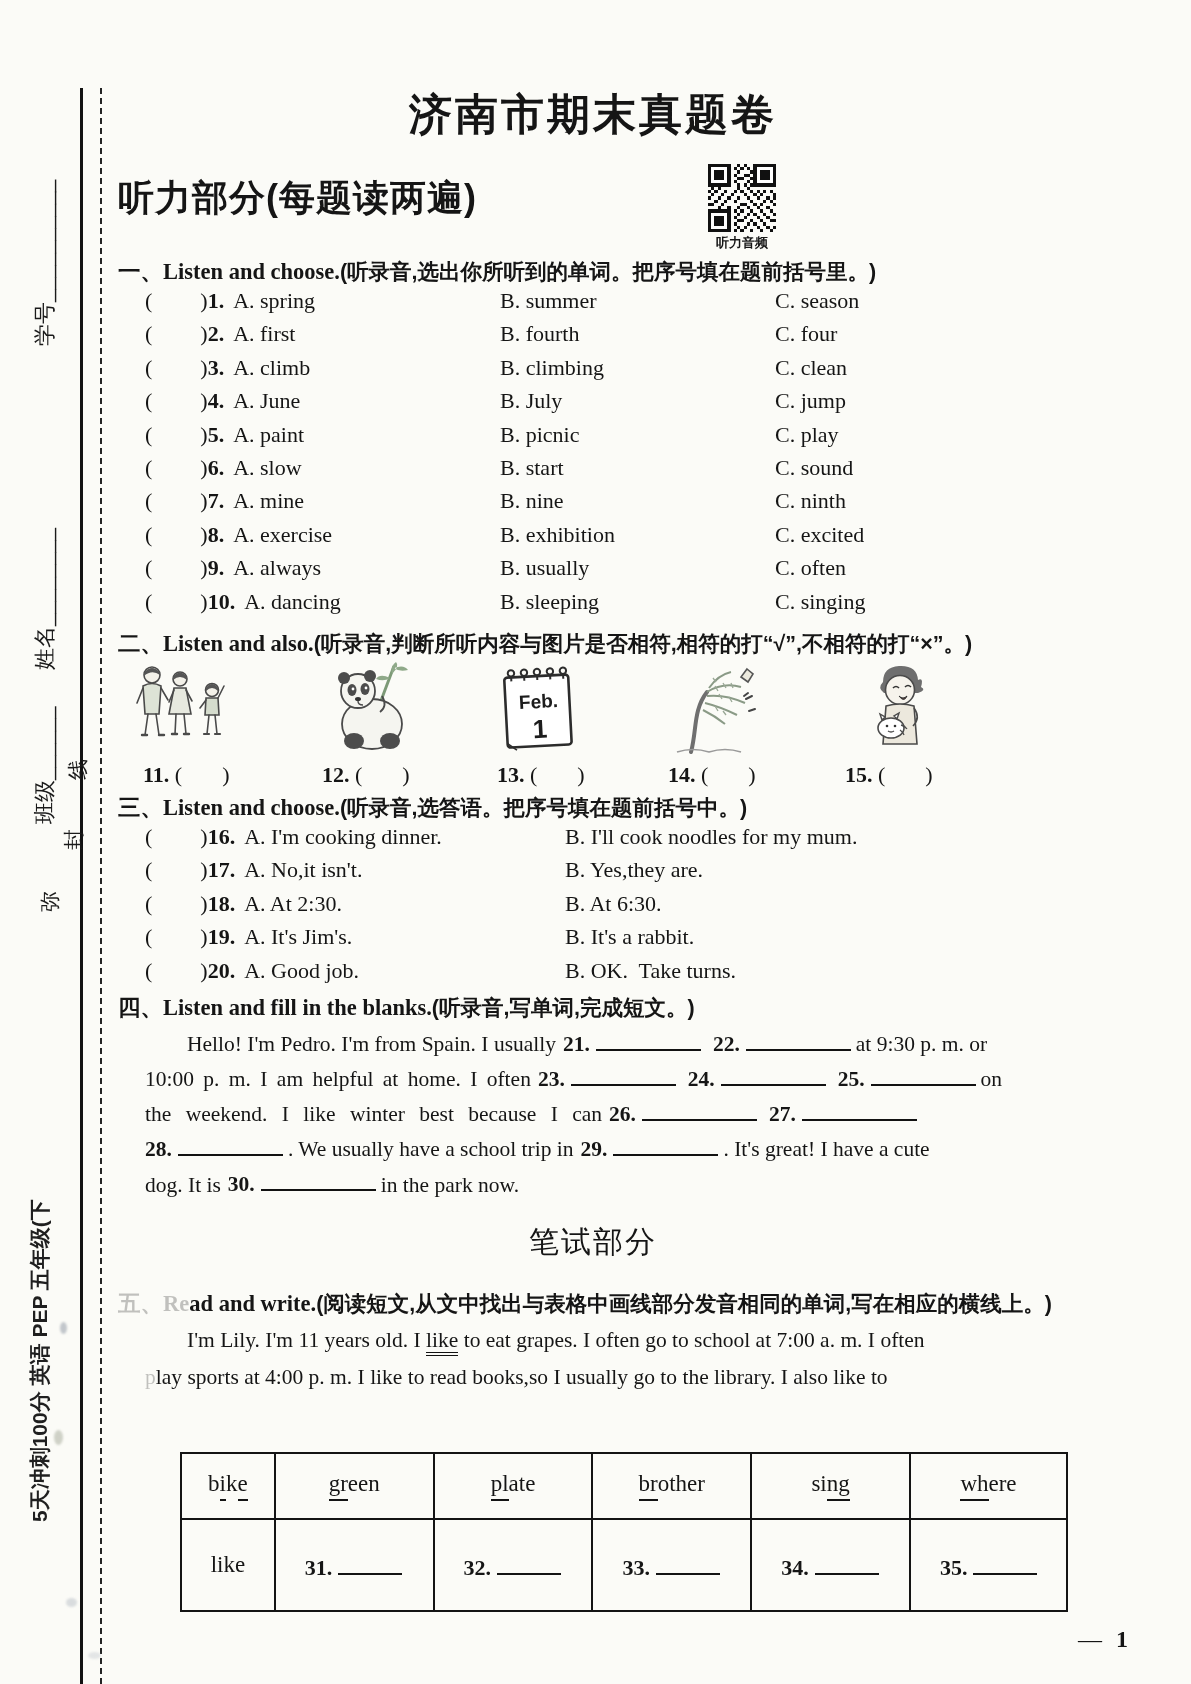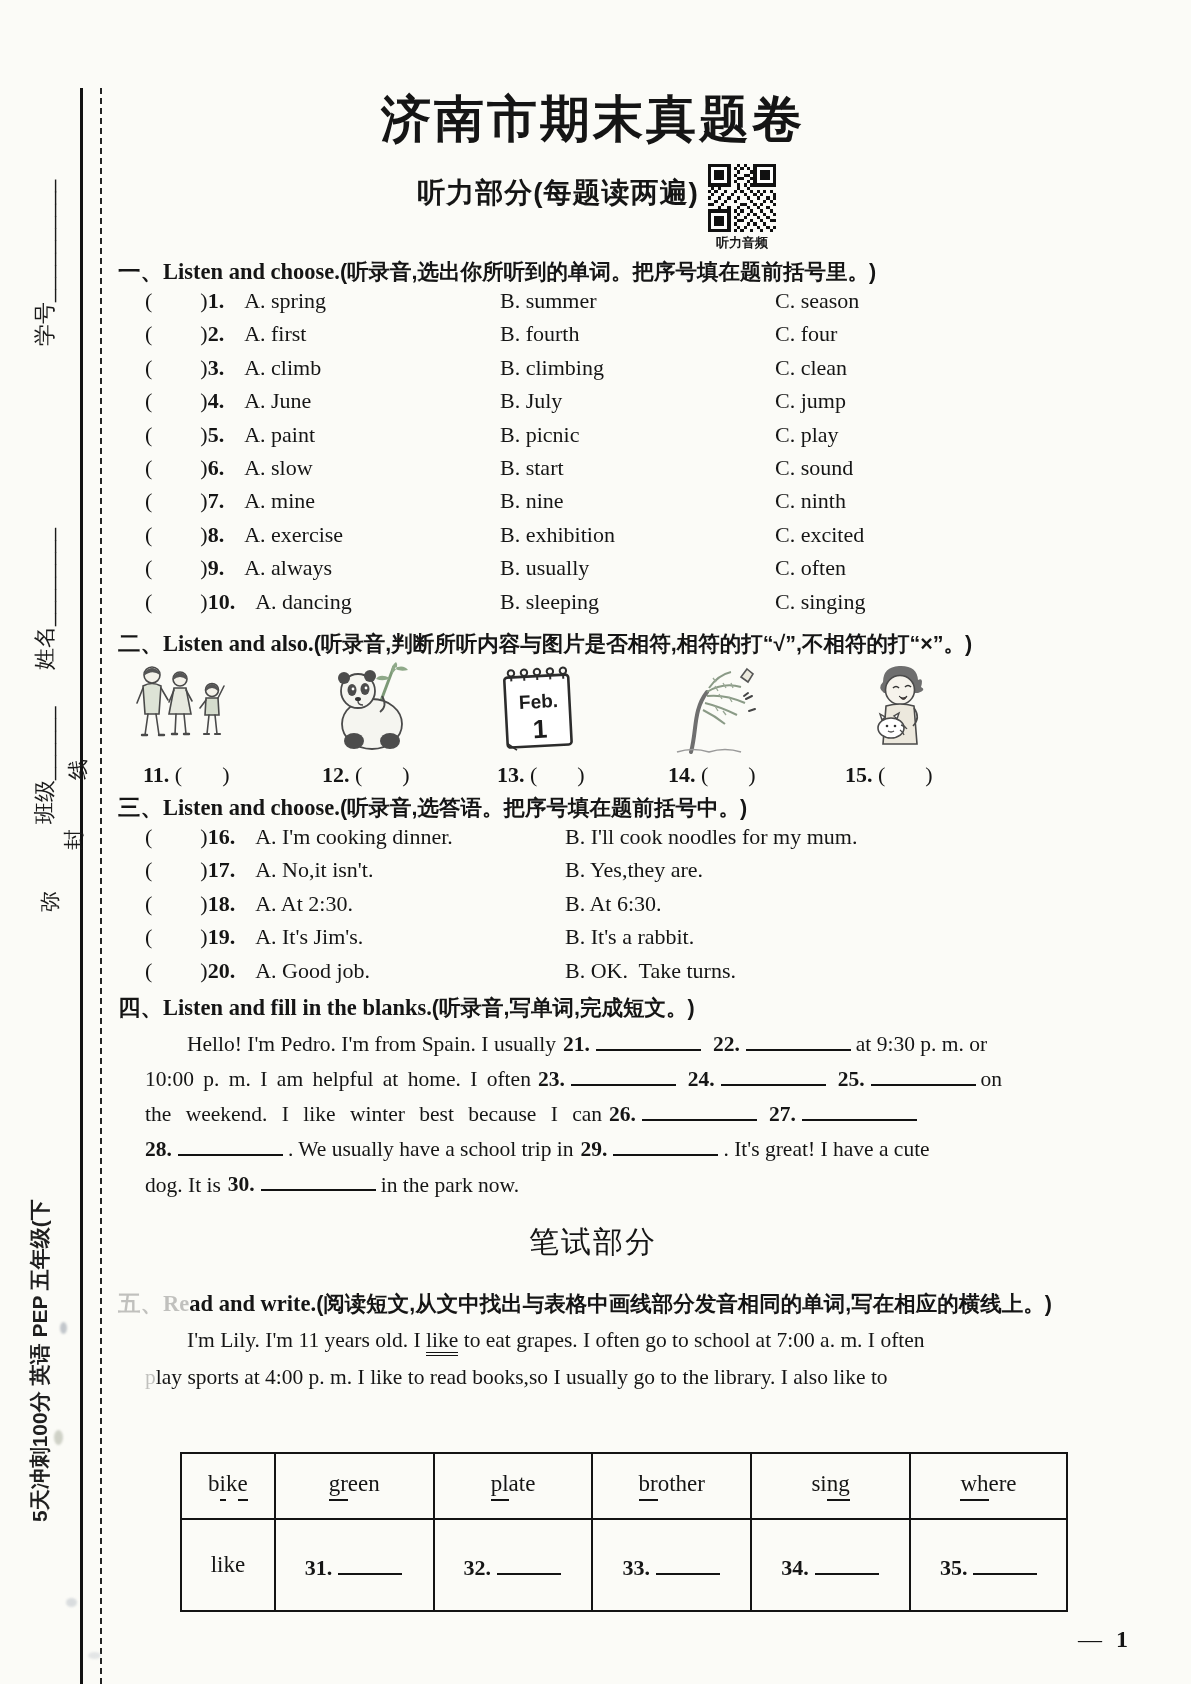--- a/index.html
+++ b/index.html
@@ -13,43 +13,43 @@
   .v-label{position:absolute;transform-origin:0 0;transform:rotate(-90deg);white-space:nowrap;
            font-family:"Liberation Sans",sans-serif;font-size:22px;color:#1a1a1a}
   .v-char{position:absolute;transform-origin:0 0;transform:rotate(-90deg);
           font-family:"Liberation Sans",sans-serif;font-size:21px;color:#1a1a1a}
   .v-book{position:absolute;transform-origin:0 0;transform:rotate(-90deg);white-space:nowrap;
           font-family:"Liberation Sans",sans-serif;font-size:21px;font-weight:bold;color:#1f1f1f}
   .spk{position:absolute;border-radius:50%;filter:blur(1.2px)}
 
   
   .main{position:absolute;left:118px;top:80px;width:950px}
-  .doc-title{top:6px;left:0;width:950px;text-align:center;font-size:50px;font-weight:bold;
+  .doc-title{top:6px;left:0;width:950px;text-align:center;font-size:43px;font-weight:bold;
              letter-spacing:3px;font-family:"Liberation Serif",serif}
-  .listen-title{top:94px;left:0;width:880px;text-align:center;font-size:28px;font-weight:bold;
+  .listen-title{top:94px;left:0;width:880px;text-align:left;font-size:36px;font-weight:bold;
                 font-family:"Liberation Sans",sans-serif;letter-spacing:1px}
   .qr{top:84px;left:590px;width:68px;height:68px}
   .qr-label{top:154px;left:584px;width:80px;text-align:center;font-size:13px;font-weight:bold;
             font-family:"Liberation Sans",sans-serif}
 
   .sec-h{white-space:nowrap;font-weight:bold}
   .sec-h .en{font-family:"Liberation Serif",serif;font-size:22.5px}
   .sec-h .cn{font-family:"Liberation Sans",sans-serif;font-size:21.5px}
   .faded{opacity:.25;filter:blur(.7px)}
 
   .rows{left:0;width:950px}
   .qrow{position:relative;height:33.4px;font-size:22px;white-space:nowrap}
   .qrow .lead{position:absolute;left:27px}
   .qrow .ob{position:absolute;left:382px}
   .qrow .oc{position:absolute;left:657px}
   .qrow .ob3{position:absolute;left:447px}
   .gap{display:inline-block;width:48px}
   .gap2{display:inline-block;width:40px}
   .qn{font-weight:bold}
-  .ol{margin-left:20px}
+  .ol{margin-left:9px}
 
   .imgband{top:576px;left:0;width:950px;height:98px}
   .imgband .im{position:absolute;bottom:0}
   .numsrow{top:682px;left:0;width:950px;height:30px;font-size:22px}
   .numsrow .ni{position:absolute;white-space:nowrap}
 
   .s4,.s5{font-size:21.5px;white-space:nowrap}
   .s4 .ln{line-height:33.6px}
   .s5 .ln{line-height:37px}
   .ind{display:inline-block;width:42px}

